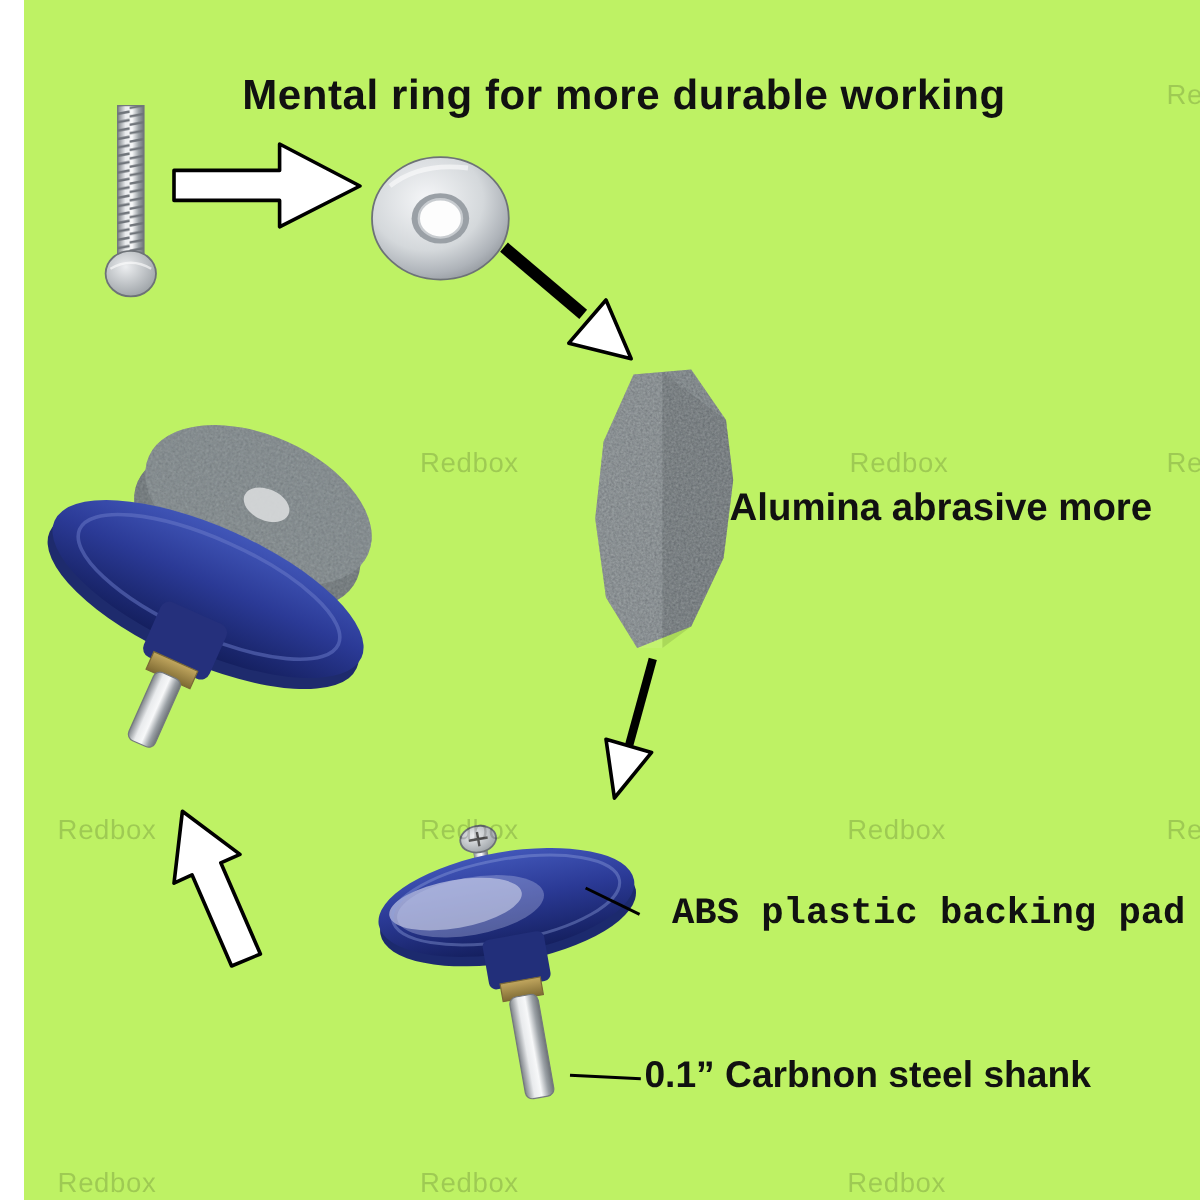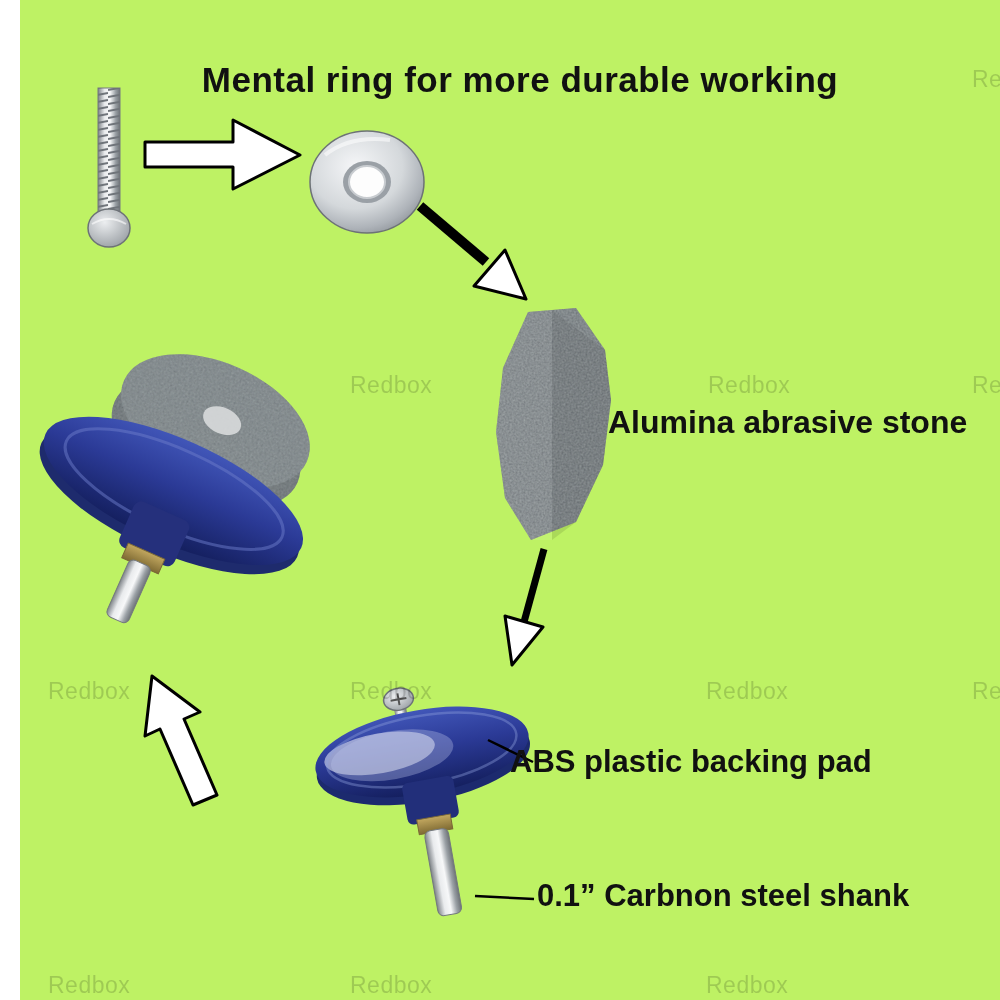--- a/index.html
+++ b/index.html
@@ -11,21 +11,21 @@
   .wm{
     position:absolute;font-size:23px;font-weight:500;letter-spacing:.5px;
     color:#000;opacity:.16;white-space:nowrap;user-select:none;
   }
   .title{
     position:absolute;top:60px;left:0;width:100%;text-align:center;
     font-size:35px;font-weight:700;letter-spacing:.5px;
   }
   .lbl{position:absolute;font-size:31px;font-weight:700;white-space:nowrap;}
   .lbl-stone{left:588px;top:404px;font-size:32px;}
-  .lbl-pad{left:490px;top:744px;}
+  .lbl-pad{left:540px;top:744px;font-family:Liberation Mono, monospace;}
   .lbl-shank{left:517px;top:878px;}
 </style>
 </head>
 <body>
 
 <div class="canvas">
 
   <svg class="scene" width="1000" height="1000" viewBox="0 0 1000 1000">
     <defs>
       <linearGradient id="steelV" x1="0" y1="0" x2="1" y2="0">
@@ -150,21 +150,21 @@
     </g>
 
     <polygon points="132,676 180,712 164,719 197,795 173,805 140,729 125,736" fill="#ffffff" stroke="#000000" stroke-width="3" stroke-linejoin="round"></polygon>
 
     <line x1="468" y1="740" x2="513" y2="762" stroke="#000" stroke-width="2.5"></line>
     <line x1="455" y1="896" x2="514" y2="899" stroke="#000" stroke-width="2.5"></line>
   </svg>
 
   <div class="title">Mental ring for more durable working</div>
 
-  <div class="lbl lbl-stone">Alumina abrasive stone</div>
+  <div class="lbl lbl-stone">Alumina abrasive more</div>
   <div class="lbl lbl-pad">ABS plastic backing pad</div>
   <div class="lbl lbl-shank">0.1” Carbnon steel shank</div>
 
   <div class="wm" style="left:952px;top:66px;">Redbox</div>
   <div class="wm" style="left:330px;top:372px;">Redbox</div>
   <div class="wm" style="left:688px;top:372px;">Redbox</div>
   <div class="wm" style="left:952px;top:372px;">Redbox</div>
   <div class="wm" style="left:28px;top:678px;">Redbox</div>
   <div class="wm" style="left:330px;top:678px;">Redbox</div>
   <div class="wm" style="left:686px;top:678px;">Redbox</div>

